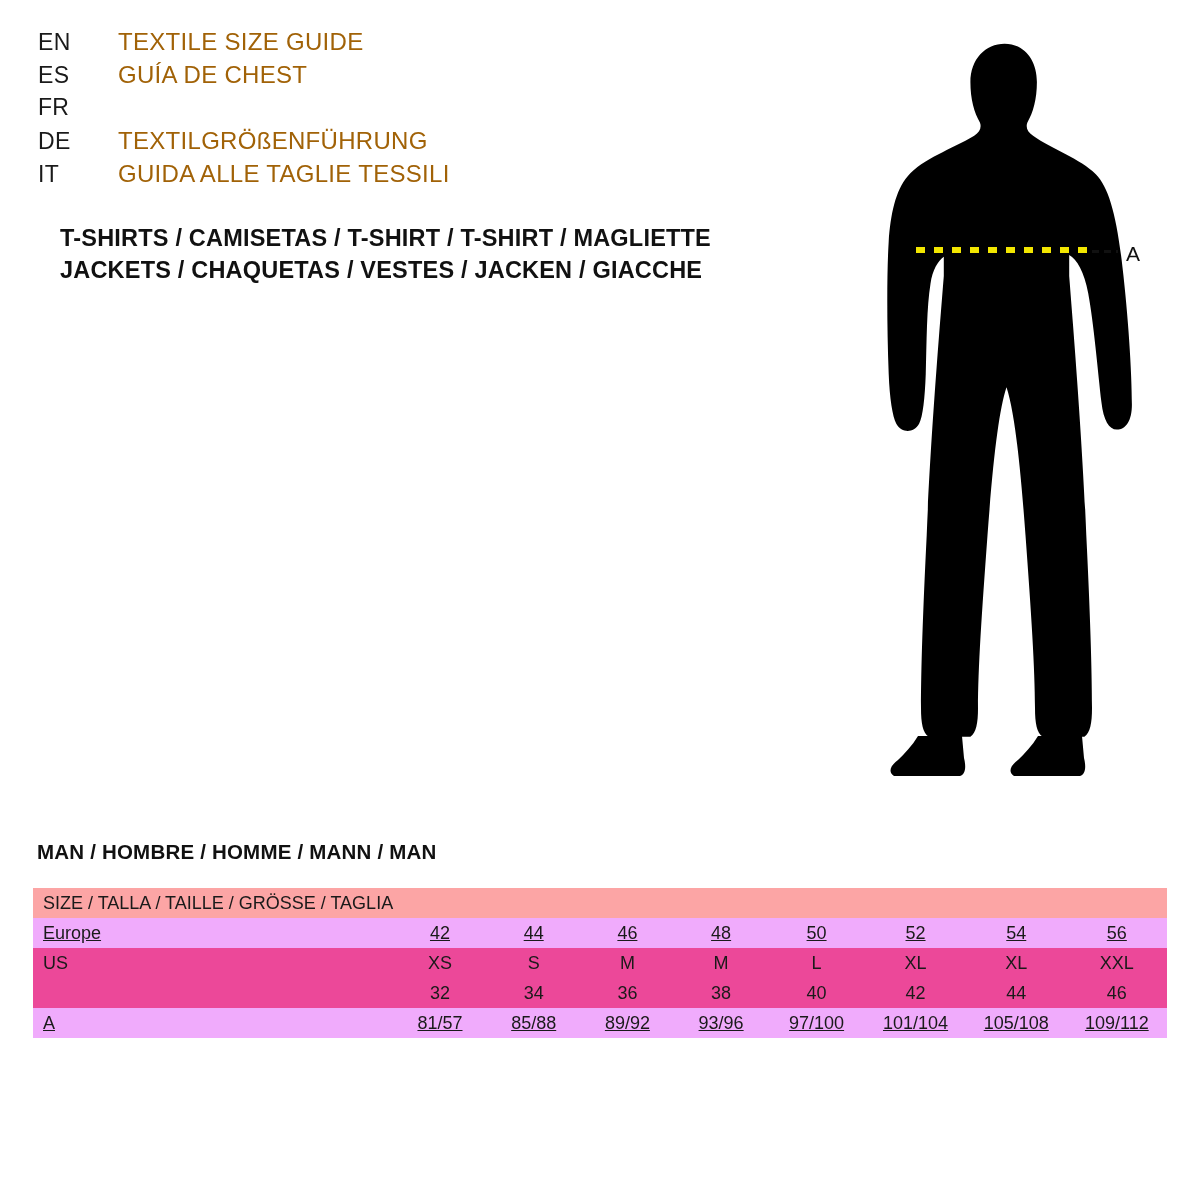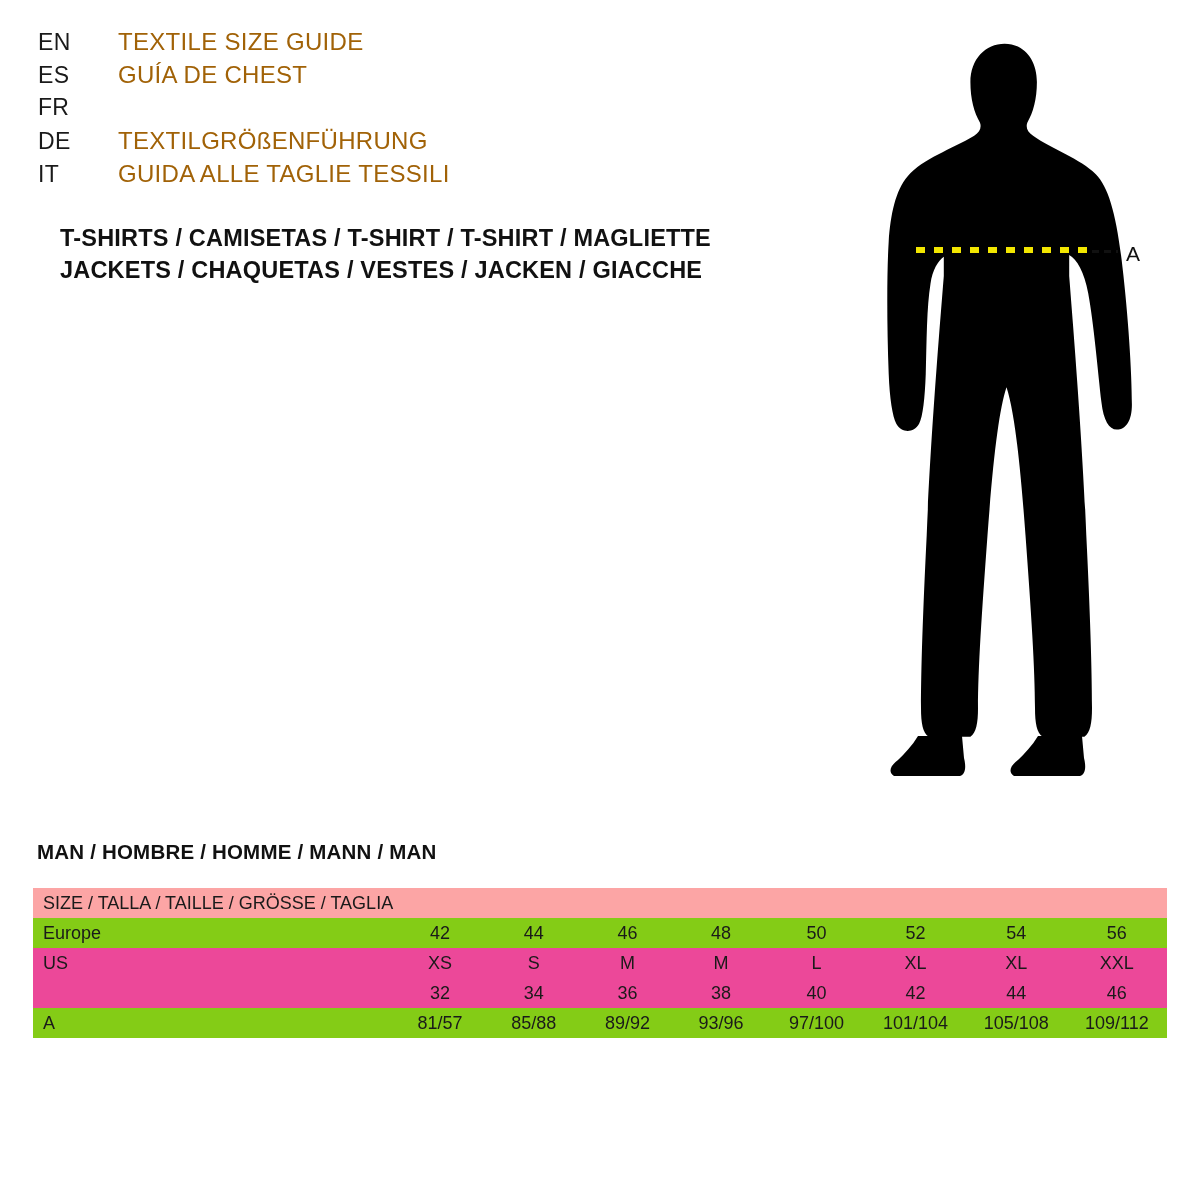--- a/index.html
+++ b/index.html
@@ -117,21 +117,22 @@
   }
   .row-head td {
     background: #fca5a5;
     font-size: 18px;
     height: 32px;
   }
   .row-grey td {
     background: #ec4899;
   }
   .row-white td {
-    background: #84cc16;
+    background: #f0abfc;
+    text-decoration: underline;
   }
   .cell-label {
     text-align: left;
     padding-left: 10px !important;
     width: 170px;
     white-space: nowrap;
   }
   .cell-val {
     text-align: center;
     width: 120px;

